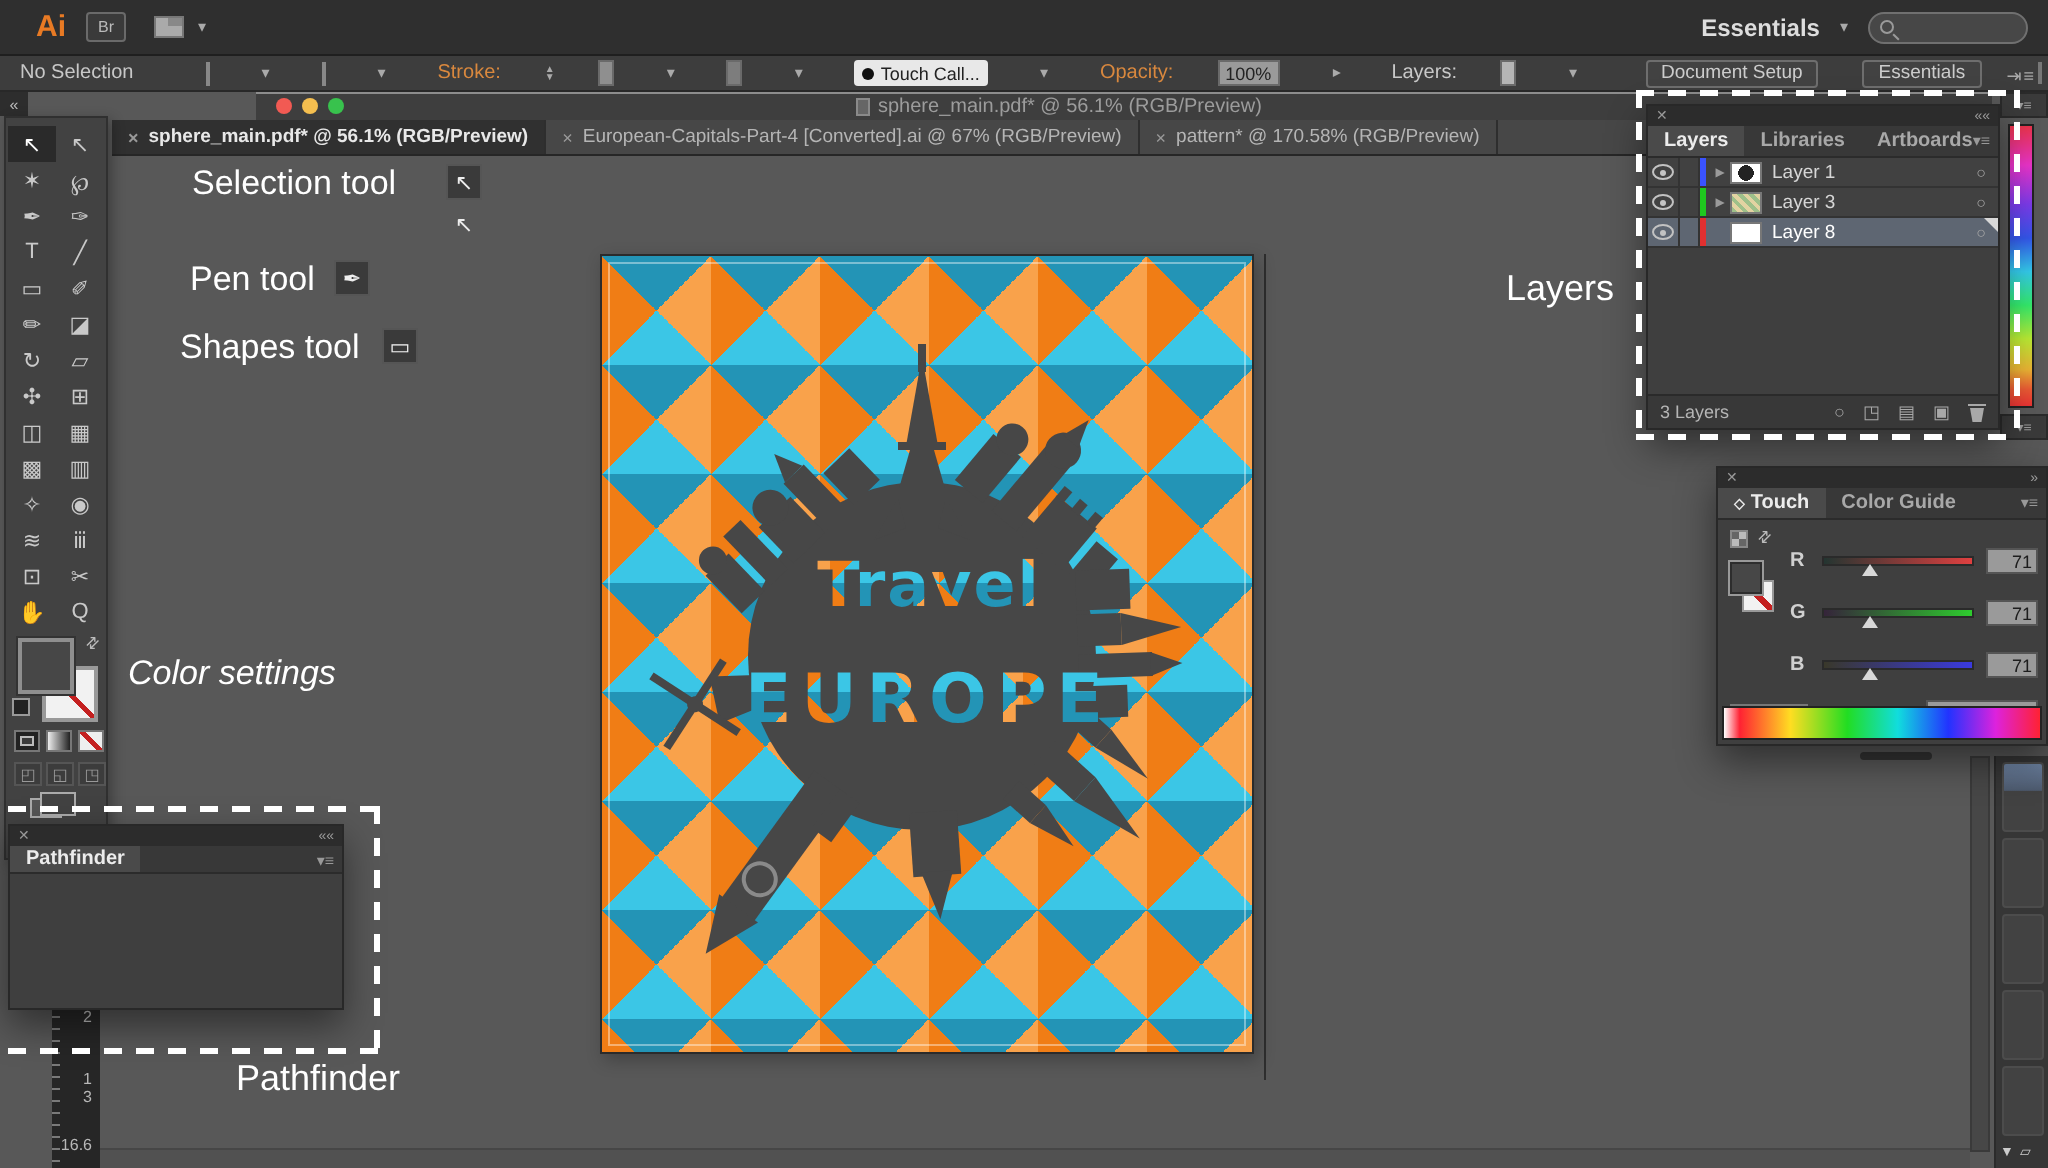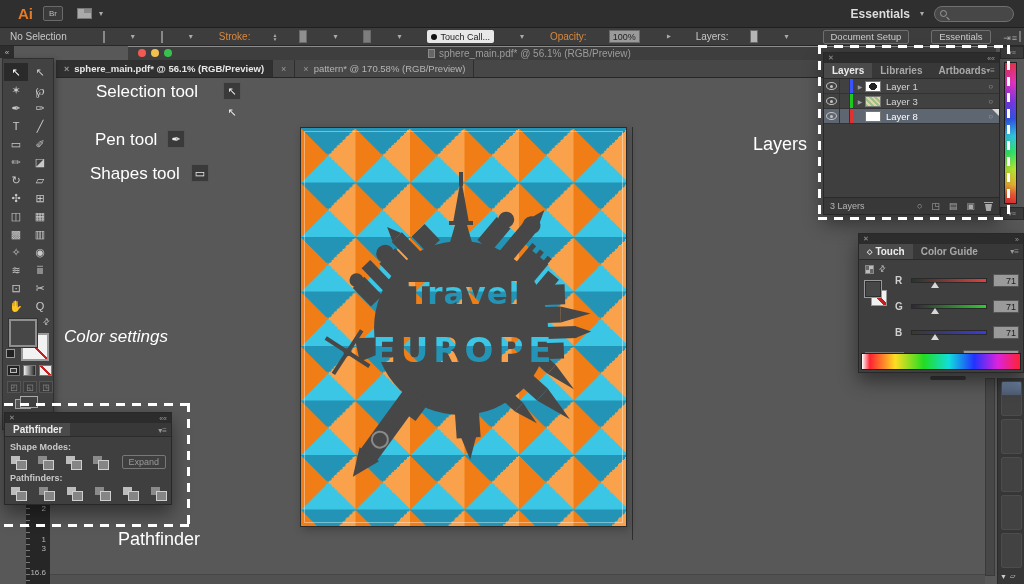--- a/index.html
+++ b/index.html
@@ -272,20 +272,21 @@
       </span>
   </div>
 
   <div class="tabbar">
     <div class="doctab active">
       <span class="x">×</span>
       <span>sphere_main.pdf* @ 56.1% (RGB/Preview)</span>
     </div>
     <div class="doctab">
       <span class="x">×</span>
+      <span>European-Capitals-Part-4 [Converted].ai @ 67% (RGB/Preview)</span>
     </div>
     <div class="doctab">
       <span class="x">×</span>
       <span>pattern* @ 170.58% (RGB/Preview)</span>
     </div>
   </div>
 
   <div class="toolbar">
     <div class="tools">
         <span class="tool active">↖</span>
@@ -560,39 +561,20 @@
 
   <div class="panel pathfinder-panel">
     <div class="p-head">
       <span>✕</span>
       <span>««</span>
     </div>
     <div class="p-tabs" style="height:14px;">
       <span class="p-tab active">Pathfinder</span>
       <span class="p-menu">▾≡</span>
     </div>
-    <div class="pf-body">
-      <div class="pf-label">Shape Modes:</div>
-      <div class="pf-row">
-        <span class="pf-icon"></span>
-        <span class="pf-icon alt"></span>
-        <span class="pf-icon"></span>
-        <span class="pf-icon alt"></span>
-        <span class="expand-btn">Expand</span>
-      </div>
-      <div class="pf-label">Pathfinders:</div>
-      <div class="pf-row2">
-        <span class="pf-icon"></span>
-        <span class="pf-icon alt"></span>
-        <span class="pf-icon"></span>
-        <span class="pf-icon alt"></span>
-        <span class="pf-icon"></span>
-        <span class="pf-icon alt"></span>
-      </div>
-    </div>
   </div>
 
   <div class="dash-box" style="left:818px;top:45px;width:192px;height:175px;">
     <span class="e t"></span>
       <span class="e b"></span>
       <span class="e v l"></span>
       <span class="e v r"></span>
   </div>
   <div class="dash-box" style="left:-12px;top:403px;width:202px;height:124px;">
     <span class="e t"></span>

